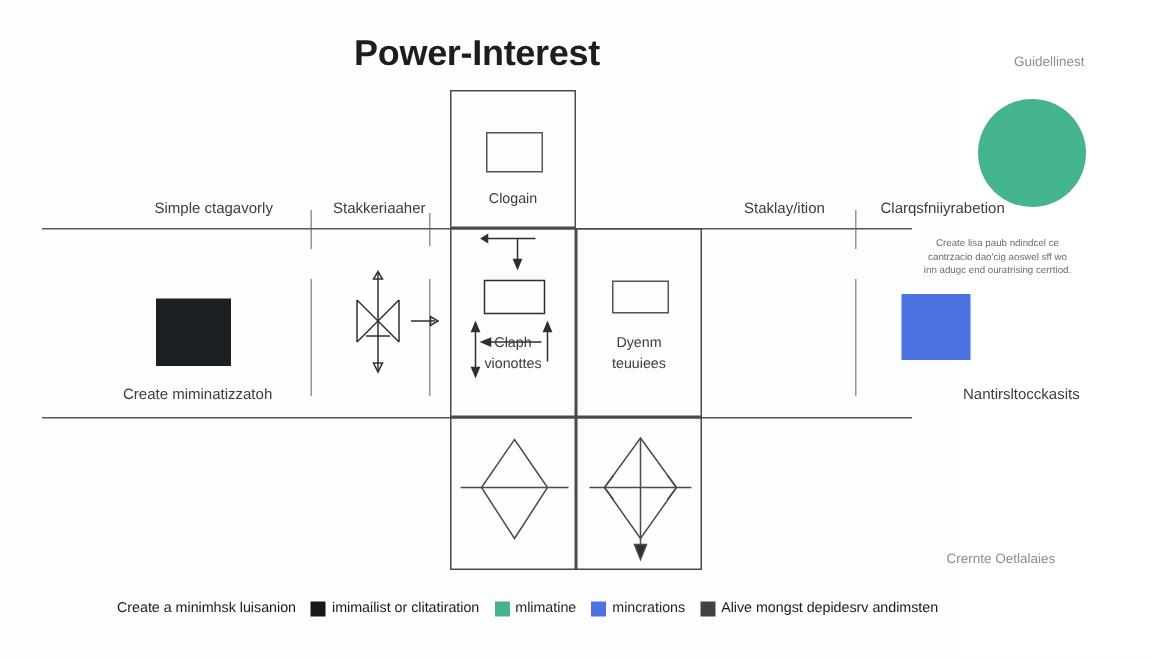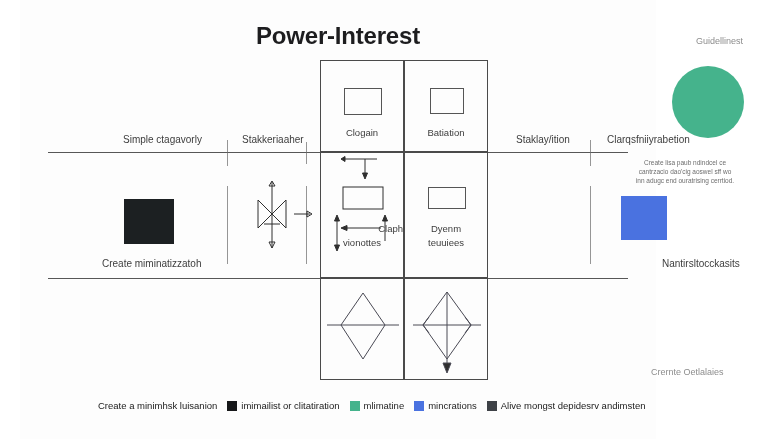--- a/index.html
+++ b/index.html
@@ -2,21 +2,21 @@
 <html><head>
 <meta charset="utf-8">
 <style>
   html,body{margin:0;padding:0;}
   body{
     width:768px;height:439px;
     background:#ffffff;
     font-family:"Liberation Sans",sans-serif;
     overflow:hidden;
   }
-  #canvas{position:relative;width:636px;height:439px;background:#fdfdfd;margin-left:20px;}
+  #canvas{position:relative;width:636px;height:439px;background:#fdfdfd;}
 
   .title{
     position:absolute;left:0;right:0;top:22px;
     text-align:center;
     font-size:24px;font-weight:700;color:#1d1d1f;
     letter-spacing:-0.2px;
   }
 
   
   .hrule{position:absolute;height:1px;background:#3a3a3a;opacity:.85;}
@@ -130,43 +130,39 @@
     </g>
   </svg>
 
   <div class="grid">
 
     <div class="gcell gc-tl">
       <div class="cellbox" style="left:23px;top:27px;width:38px;height:27px;"></div>
       <div class="clabel" style="top:66px;">Clogain</div>
     </div>
 
-    <div class="gcell gc-tr">
-      <div class="cellbox" style="left:25px;top:27px;width:34px;height:26px;"></div>
-      <div class="clabel" style="top:66px;">Batiation</div>
-    </div>
 
     <div class="gcell gc-ml">
       <svg style="position:absolute;left:0;top:0;" width="84" height="126" viewBox="0 0 84 126">
         <g stroke="#2f2f2f" stroke-width="1" fill="none">
           <line x1="24" y1="6" x2="56" y2="6"></line>
           <polygon points="24,3.5 24,8.5 20,6" fill="#2f2f2f"></polygon>
           <line x1="44" y1="6" x2="44" y2="24"></line>
           <polygon points="41.5,20 46.5,20 44,26" fill="#2f2f2f"></polygon>
           <rect x="22" y="34" width="40" height="22"></rect>
           <line x1="16" y1="64" x2="16" y2="96"></line>
           <polygon points="13.5,68 18.5,68 16,62" fill="#2f2f2f"></polygon>
           <polygon points="13.5,92 18.5,92 16,98" fill="#2f2f2f"></polygon>
           <line x1="64" y1="64" x2="64" y2="88"></line>
           <polygon points="61.5,68 66.5,68 64,62" fill="#2f2f2f"></polygon>
           <line x1="22" y1="75" x2="60" y2="75"></line>
           <polygon points="26,72.5 26,77.5 20,75" fill="#2f2f2f"></polygon>
         </g>
       </svg>
-      <div class="clabel" style="top:70px;text-align:right;">Claph</div>
+      <div class="clabel" style="top:70px;">Claph</div>
       <div class="clabel" style="top:84px;">vionottes</div>
     </div>
 
     <div class="gcell gc-mr">
       <div class="cellbox" style="left:23px;top:34px;width:38px;height:22px;"></div>
       <div class="clabel" style="top:70px;">Dyenm</div>
       <div class="clabel" style="top:84px;">teuuiees</div>
     </div>
 
     <div class="gcell gc-bl">

